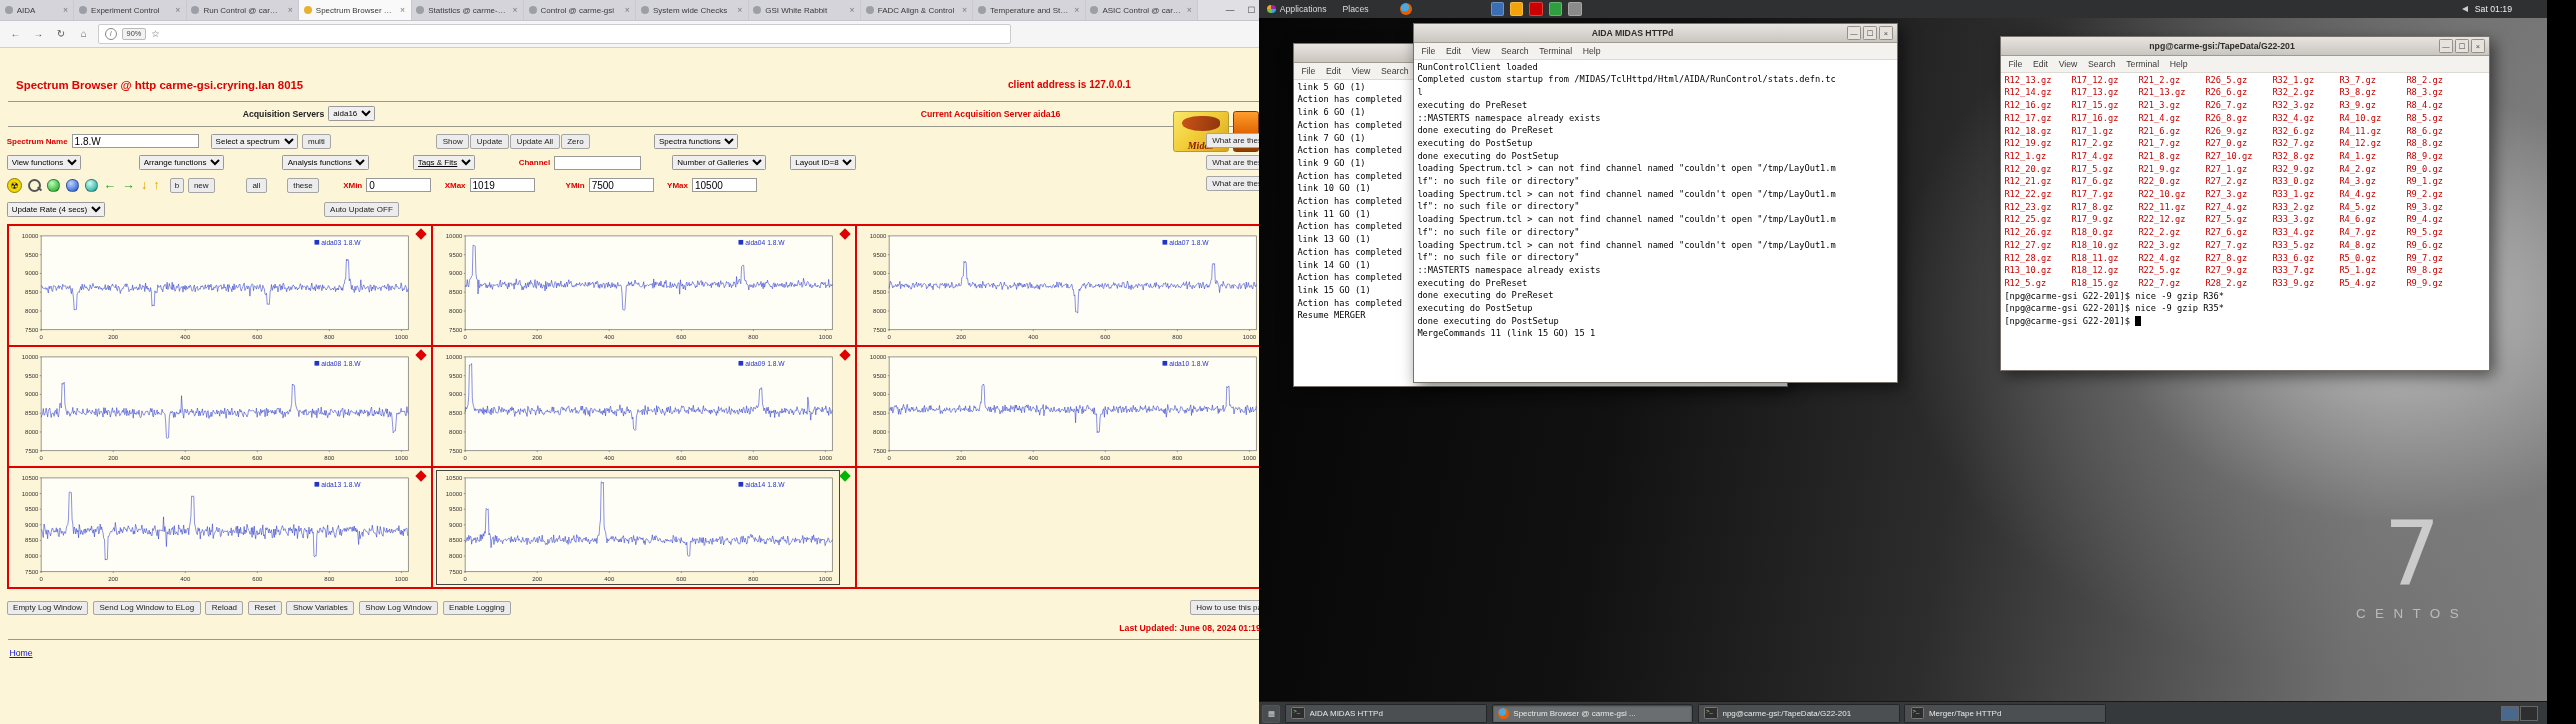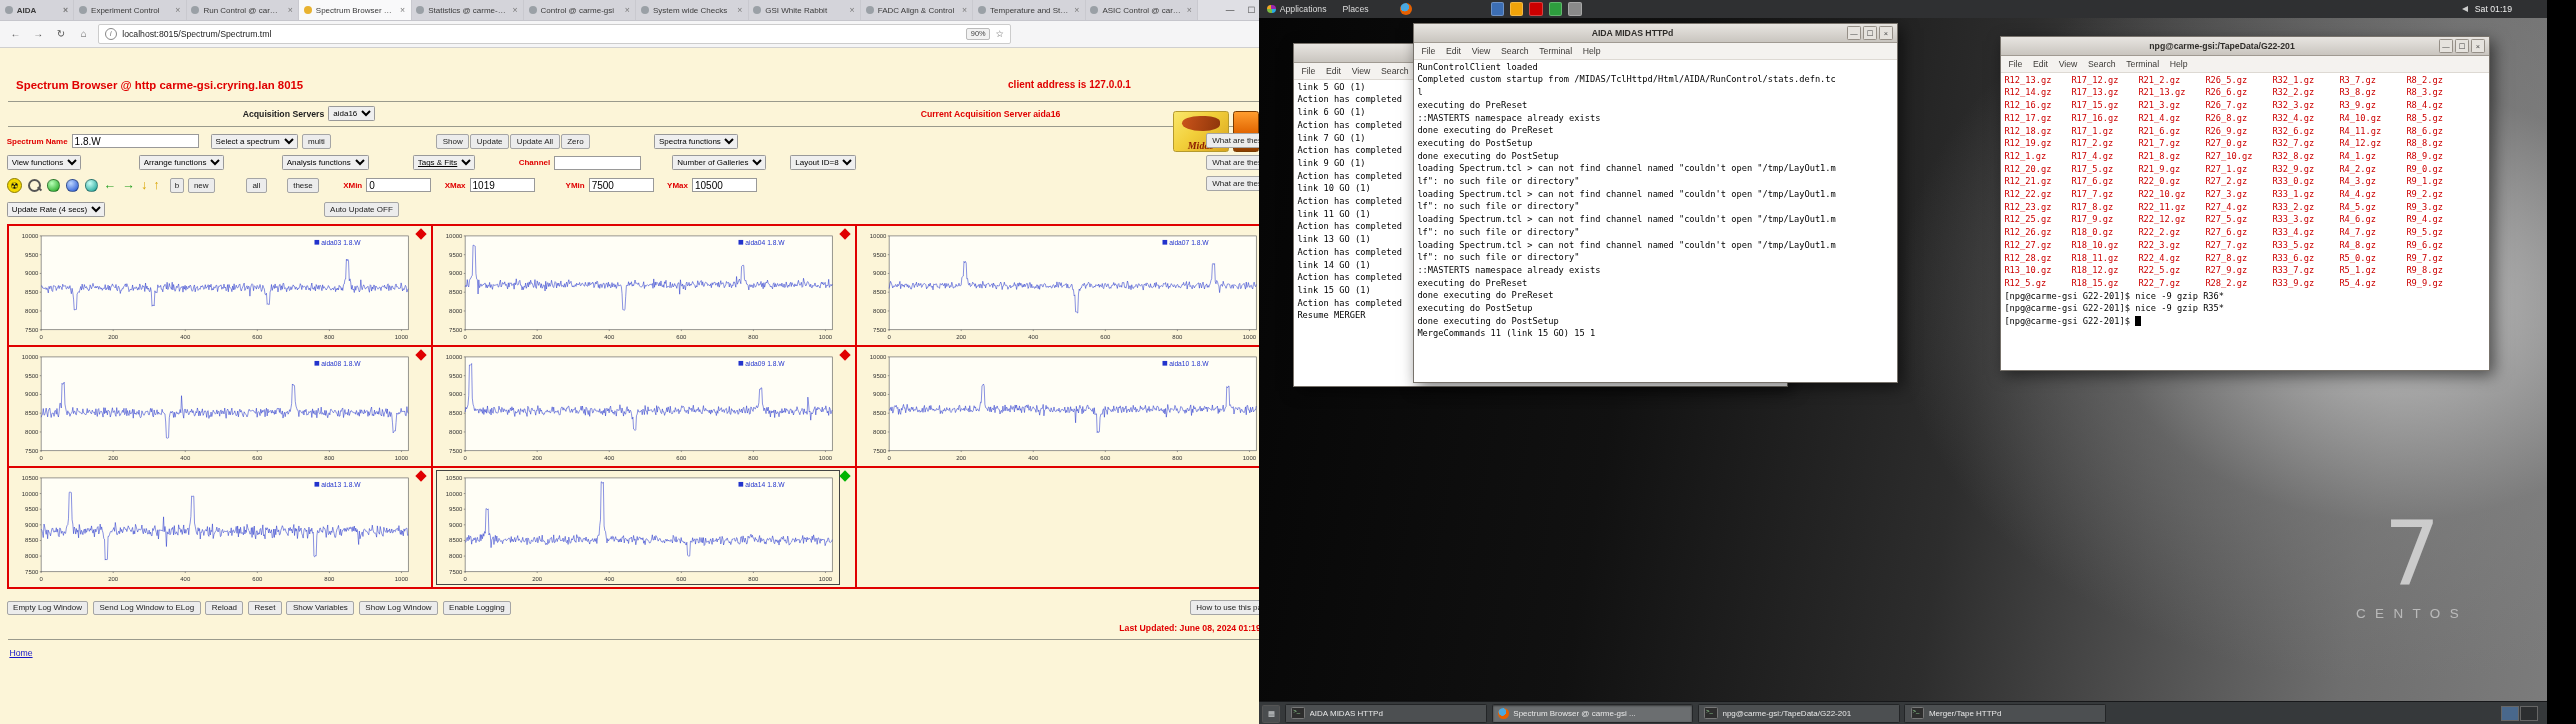--- a/index.html
+++ b/index.html
@@ -131,21 +131,21 @@
   .wm-centos{margin-top:10.7px;font-size:13.4px;letter-spacing:9.4px;color:rgba(255,255,255,.5);}
 </style>
 </head>
 <body>
 
 <div id="root">
 
   <section id="left-monitor">
     <div class="tabbar">
       <div id="tabs" style="display:flex;min-width:0;">
-          <div class="tab" style="width: 64px; font-weight: bold;">
+          <div class="tab" style="width: 64px;">
             <span class="fav"></span>
             <span class="ttl">AIDA</span>
             <span class="cls">×</span>
           </div>
           <div class="tab">
             <span class="fav"></span>
             <span class="ttl">Experiment Control</span>
             <span class="cls">×</span>
           </div>
           <div class="tab">
@@ -200,21 +200,20 @@
         <span>×</span>
       </div>
     </div>
     <div class="navbar">
       <span class="navbtn">←</span>
       <span class="navbtn">→</span>
       <span class="navbtn">↻</span>
       <span class="navbtn">⌂</span>
       <div class="urlbar">
         <span class="circle-i">i</span>
-        <span class="url-text">localhost:8015/Spectrum/Spectrum.tml</span>
         <span class="zoom-badge">90%</span>
         <span class="starg">☆</span>
       </div>
       <div class="nav-right">
         <span>»</span>
         <span>≡</span>
       </div>
     </div>
 
     <div class="page">
@@ -245,21 +244,21 @@
             <button>Update All</button>
             <button>Zero</button>
           </span>
         <select style="margin-left:60px;"><option>Spectra functions</option></select>
         <button class="what-btn">What are these?</button>
       </div>
 
       <div class="row" style="margin-top:4px;">
         <select><option>View functions</option></select>
         <select style="margin-left:54px;"><option>Arrange functions</option></select>
-        <select style="margin-left:54px;"><option>Analysis functions</option></select>
+        <select style="margin-left:54px;text-align:right;"><option>Analysis functions</option></select>
         <select style="margin-left:40px;text-decoration:underline;"><option>Tags &amp; Fits</option></select>
         <span class="red-label" style="margin-left:40px;">Channel</span>
         <input type="text" style="width: 81px;" value="">
         <select style="margin-left:27px;"><option>Number of Galleries</option></select>
         <select style="margin-left:20px;"><option>Layout ID=8</option></select>
         <button class="what-btn">What are these?</button>
       </div>
 
       <div class="row" style="margin-top:4px;min-height:20px;">
         <span class="icons" id="tool-icons">

